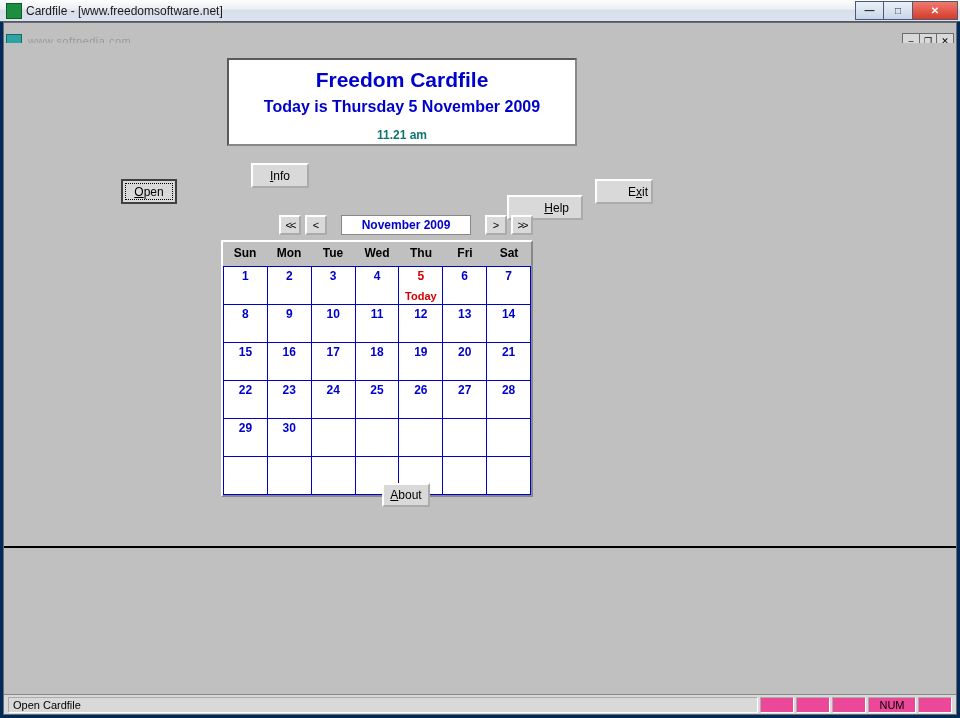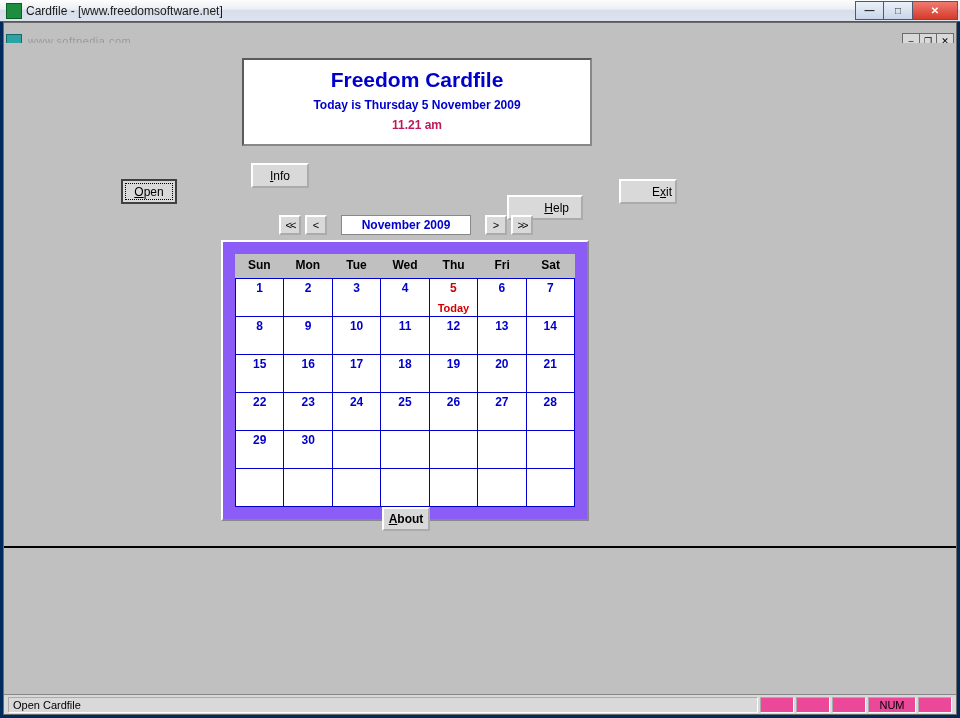--- a/index.html
+++ b/index.html
@@ -45,61 +45,61 @@
     font-family: "Segoe UI Symbol","Arial";
   }
 
   
   .content {
     position:absolute; top:20px; left:0; right:0; bottom:0;
     background:#c0c0c0;
   }
 
   .header-card {
-    position:absolute; left:238px; top:15px; width:350px; height:88px;
+    position:absolute; left:223px; top:15px; width:350px; height:88px;
     background:#fff; border:2px solid #888; border-top-color:#5a5a5a; border-left-color:#5a5a5a;
     text-align:center; padding-top:8px;
   }
   .header-card h1 { margin:0; color:#0000cc; font-size:21px; font-weight:bold; font-family: Verdana, Arial, sans-serif; }
-  .header-card .line2 { color:#0000cc; font-weight:bold; font-size:12px; margin-top:6px; }
-  .header-card .line3 { color:#be185d; font-weight:bold; font-size:12px; margin-top:6px; }
+  .header-card .line2 { color:#0000cc; font-weight:bold; font-size:16px; margin-top:6px; }
+  .header-card .line3 { color:#0f766e; font-weight:bold; font-size:12px; margin-top:12px; }
 
   .btn {
     position:absolute; height:25px; padding:0 12px;
     background:#d9d9d9; border:2px outset #fff;
     font-size:12px; display:flex; align-items:center; justify-content:center;
     cursor:default;
   }
   .btn.focused { outline:1px dotted #000; outline-offset:-5px; border:2px solid #404040; }
   .btn .ul { text-decoration:underline; }
 
   .btn-open  { left:117px; top:136px; width:56px; }
   .btn-info  { left:247px; top:120px; width:58px; }
   .btn-help  { left:503px; top:152px; width:76px;justify-content:flex-end; }
-  .btn-exit  { left:615px; top:136px; width:58px;padding-left:40px; }
-  .btn-about { left:378px; top:464px; width:48px; height:24px;font-weight:bold; }
+  .btn-exit  { left:591px; top:136px; width:58px;padding-left:40px; }
+  .btn-about { left:378px; top:440px; width:48px; height:24px; }
 
   .nav-row {
     position:absolute; left:275px; top:172px; display:flex; align-items:center; gap:4px;
   }
   .nav-btn {
     width:22px; height:20px; background:#d9d9d9; border:2px outset #fff;
     display:flex; align-items:center; justify-content:center; font-size:11px; font-family:"Arial";
   }
   .nav-btn.dbl { letter-spacing:-2px; }
   .month-label {
     width:130px; height:20px; background:#fff; border:1px solid #888;
     color:#0000cc; font-weight:bold; font-size:12px;
     display:flex; align-items:center; justify-content:center; margin:0 10px;
   }
 
   .calendar {
-    position:absolute; left:217px; top:197px; width:368px;
-    background:#8b5cf6; border:2px solid #888; border-top-color:#fff; border-left-color:#fff;
-    padding:12px;
+    position:absolute; left:217px; top:197px; width:312px;
+    background:#f97316; border:2px solid #888; border-top-color:#fff; border-left-color:#fff;
+    padding:0;
   }
   .cal-head {
     display:grid; grid-template-columns: repeat(7,1fr);
     background:#c0c0c0;
   }
   .cal-head div {
     text-align:center; font-weight:bold; color:#000; font-size:12px; padding:4px 0 6px 0;
   }
   .cal-grid {
     display:grid; grid-template-columns: repeat(7,1fr);

